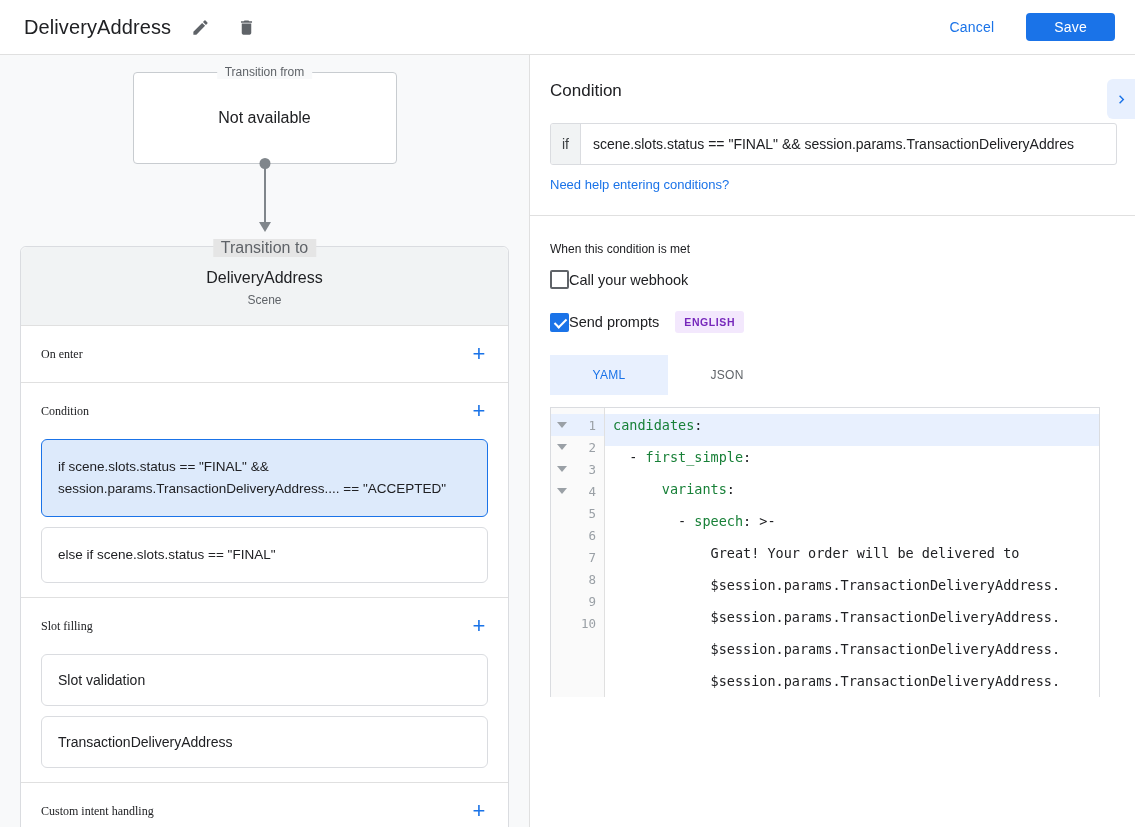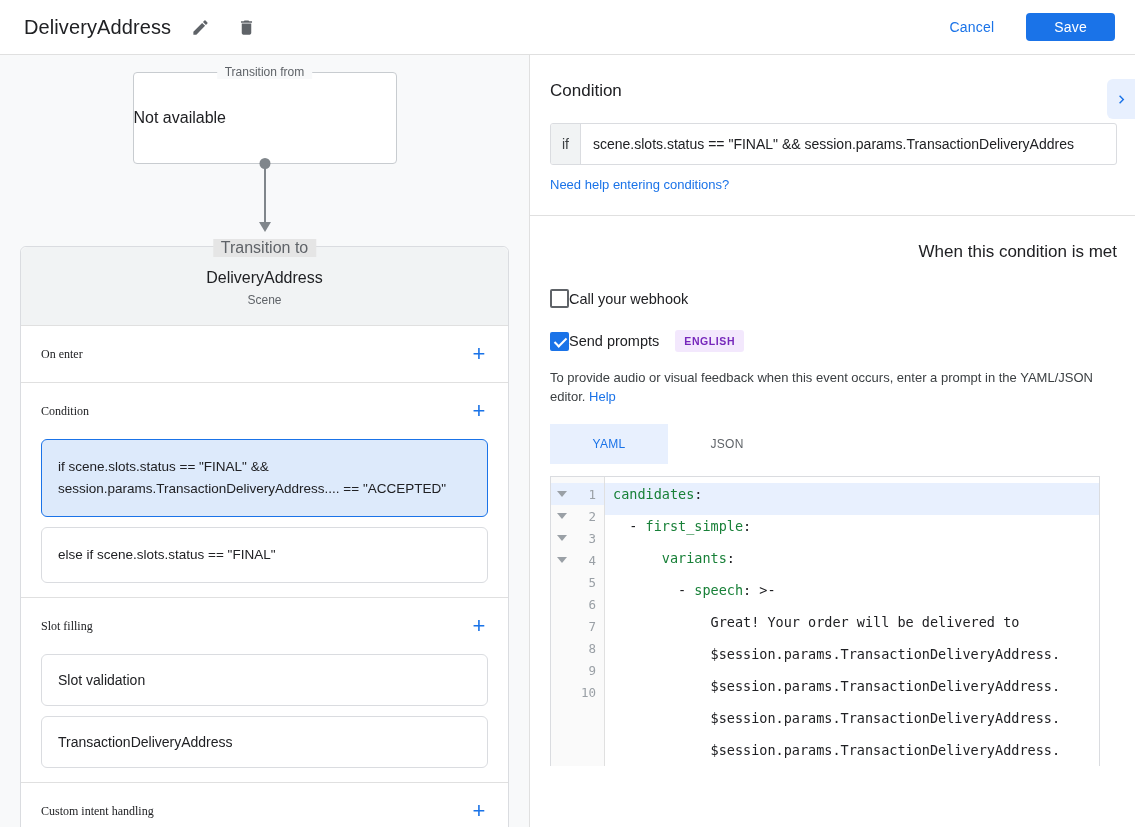--- a/index.html
+++ b/index.html
@@ -77,20 +77,21 @@
   .fieldset-box {
     position: relative;
     margin: 17px auto 0 auto;
     width: 264px;
     border: 1px solid #c8ccd0;
     border-radius: 4px;
     background: #ffffff;
     height: 92px;
     display: flex;
     align-items: center;
+    justify-content: center;
   }
   .fieldset-legend {
     position: absolute;
     top: -8px;
     left: 50%;
     transform: translateX(-50%);
     background: #f8f9fa;
     padding: 0 8px;
     font-size: 12px;
     color: #5f6368;
@@ -268,21 +269,21 @@
   .help-link {
     display: inline-block;
     margin-top: 12px;
     font-size: 13px;
     color: #1a73e8;
     text-decoration: none;
     cursor: pointer;
   }
 
   .rp-met-section { padding: 26px 18px 0 20px; }
-  .rp-met-heading { font-size: 17px; color: #202124; margin-bottom: 27px; text-align: right; }
+  .rp-met-heading { font-size: 12px; color: #202124; margin-bottom: 14px; }
 
   .check-row { display: flex; align-items: center; margin-bottom: 22px; }
   .checkbox {
     width: 19px; height: 19px;
     border: 2px solid #5f6368;
     border-radius: 2px;
     background: #fff;
     cursor: pointer;
     flex: 0 0 auto;
   }
@@ -503,24 +504,20 @@
         <span class="checkbox"></span>
         <span class="check-label">Call your webhook</span>
       </div>
 
       <div class="check-row">
         <span class="checkbox checked"></span>
         <span class="check-label">Send prompts</span>
         <span class="lang-badge">ENGLISH</span>
       </div>
 
-      <div class="helper-text">
-        <span>To provide audio or visual feedback when this event occurs, enter a prompt in the YAML/JSON editor.</span>
-        <a>Help</a>
-      </div>
 
       <div class="editor-tabs">
         <div class="etab active">YAML</div>
         <div class="etab">JSON</div>
       </div>
 
       <div class="code-editor">
         <div class="gutter" id="gutter">
             <div class="gline first">
               <span class="fold"></span>

